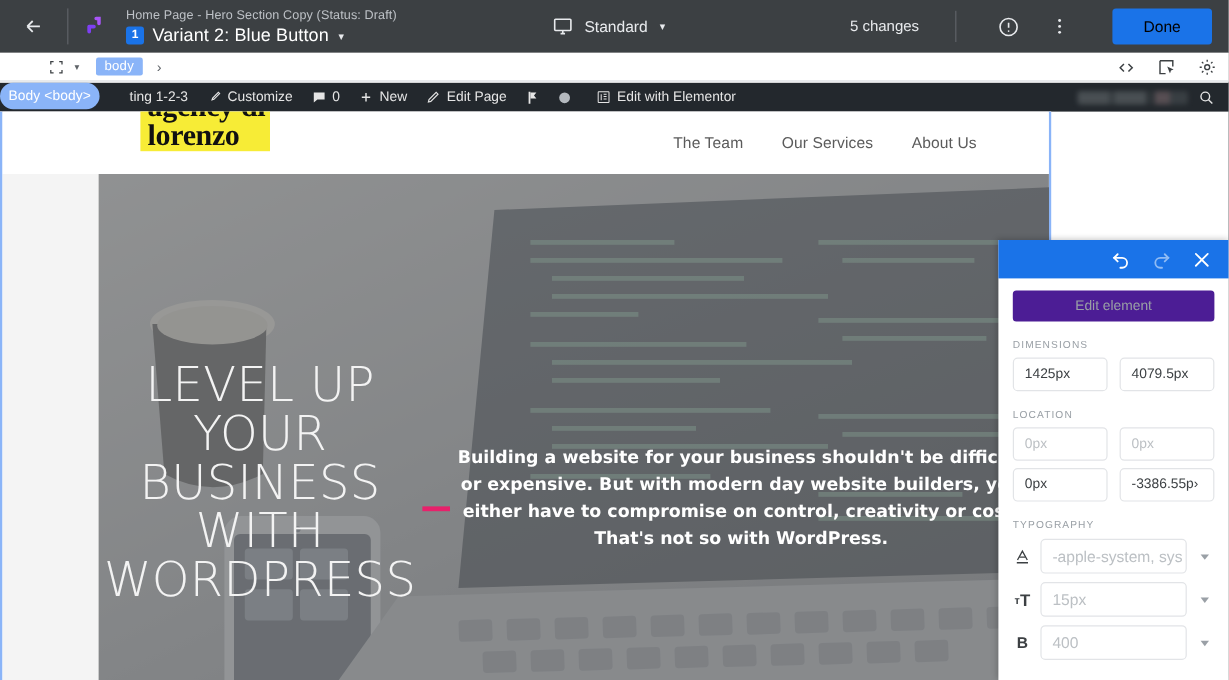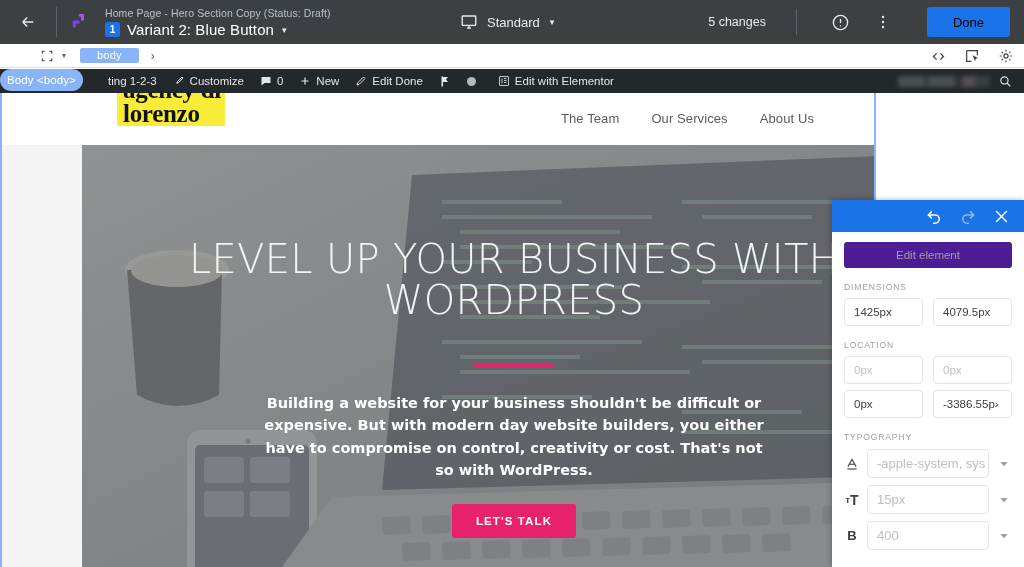--- a/index.html
+++ b/index.html
@@ -57,21 +57,21 @@
   
   .subbar {
     position:absolute; top:44px; left:0; width:1024px; height:24px;
     background:#fff; border-bottom:1px solid #dadce0;
     display:flex; align-items:center;
   }
   .sb-frame-icon { margin-left:40px; display:flex; align-items:center; }
   .sb-caret { margin-left:8px; font-size:8px; color:#5f6368; }
   .sb-chip {
     margin-left:14px; background:#8ab4f8; color:#fff; font-size:11px;
-    padding:1px 17px 2px; border-radius:2px; letter-spacing:.2px;
+    padding:1px 7px 2px; border-radius:2px; letter-spacing:.2px;
   }
   .sb-chev { margin-left:12px; font-size:12px; color:#5f6368; }
   .sb-right {
     position:absolute; right:10px; top:0; height:24px; display:flex; align-items:center; gap:18px;
   }
   .sb-right .ic { color:#3c4043; display:flex; align-items:center; cursor:pointer; }
 
   
   .wpbar {
     position:absolute; top:69px; left:0; width:1024px; height:24px;
@@ -112,21 +112,21 @@
   .nav { position:absolute; right:60px; top:18px; display:flex; gap:32px; }
   .nav a { color:#5b5b5b; font-size:13px; text-decoration:none; letter-spacing:.1px; }
 
   .hero {
     position:absolute; left:80px; top:52px; width:864px; height:422px;
     overflow:hidden;
   }
   .hero-img { position:absolute; inset:0; }
   .hero-overlay { position:absolute; inset:0; background:rgba(120,122,126,0.70); }
   .hero-inner {
-    position:absolute; inset:0; display:flex; flex-direction:column;
+    position:absolute; inset:0; display:flex; flex-direction:row;
     align-items:center; padding-top:94px;
   }
   .hero-h1 {
     color:#f3f3f3; font-size:40px; font-weight:300; line-height:1.02;
     text-align:center; letter-spacing:.3px; max-width:680px;
     font-family:"DejaVu Sans", sans-serif;
   }
   .hero-rule { width:80px; height:4px; background:#e8216b; margin-top:42px; }
   .hero-p {
     margin-top:25px; color:#fff; font-size:14.5px; line-height:22.5px;
@@ -293,21 +293,21 @@
     <div class="wp-item">
       <svg width="12" height="12" viewBox="0 0 24 24" fill="none" stroke="#e5e5e5" stroke-width="2.4">
         <path d="M12 5v14M5 12h14"></path>
       </svg>
       <span>New</span>
     </div>
     <div class="wp-item">
       <svg width="12" height="12" viewBox="0 0 24 24" fill="none" stroke="#e5e5e5" stroke-width="1.9">
         <path d="M17 4l3 3L8 19l-4 1 1-4z"></path>
       </svg>
-      <span>Edit Done</span>
+      <span>Edit Page</span>
     </div>
     <div class="wp-item">
       <svg width="12" height="13" viewBox="0 0 24 24" fill="#e5e5e5">
         <path d="M5 2h3v20H5z"></path>
           <path d="M8 3h10l-4 5 4 5H8z"></path>
       </svg>
     </div>
     <div class="wp-item">
       <span class="wp-dot"></span>
     </div>

